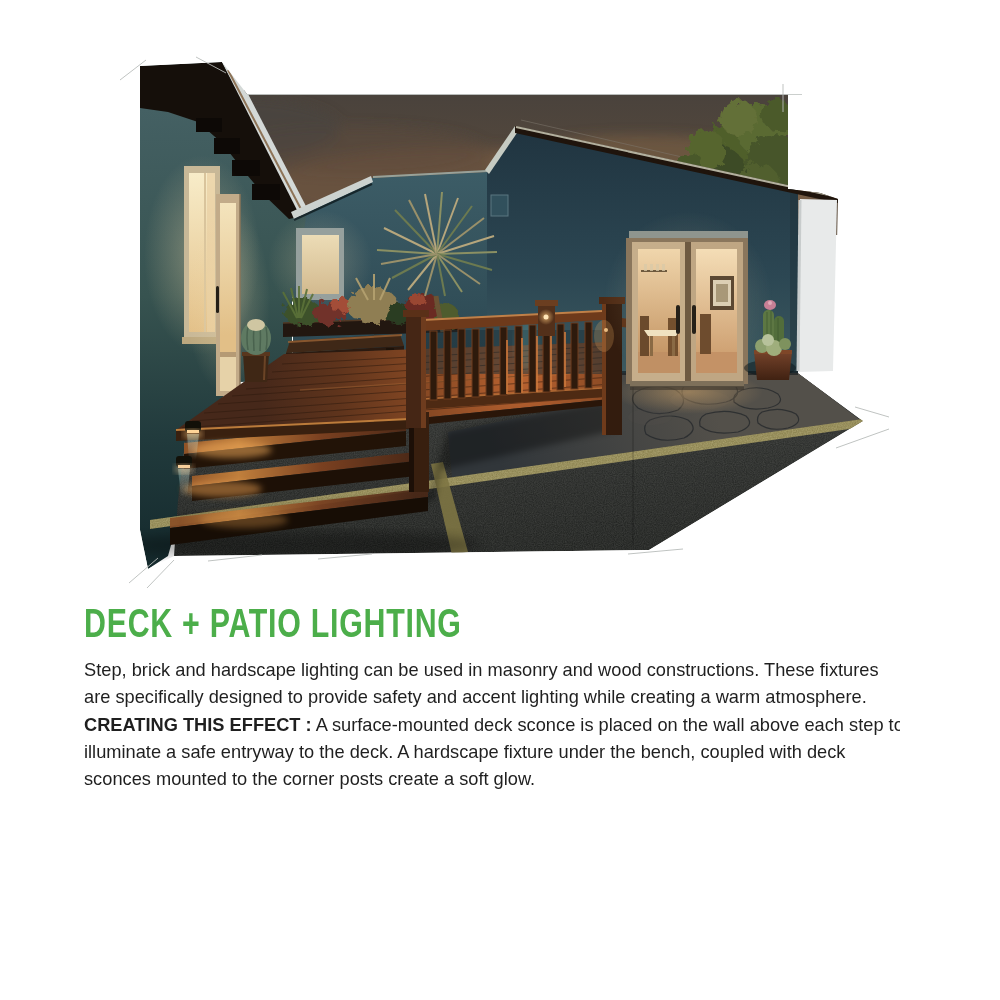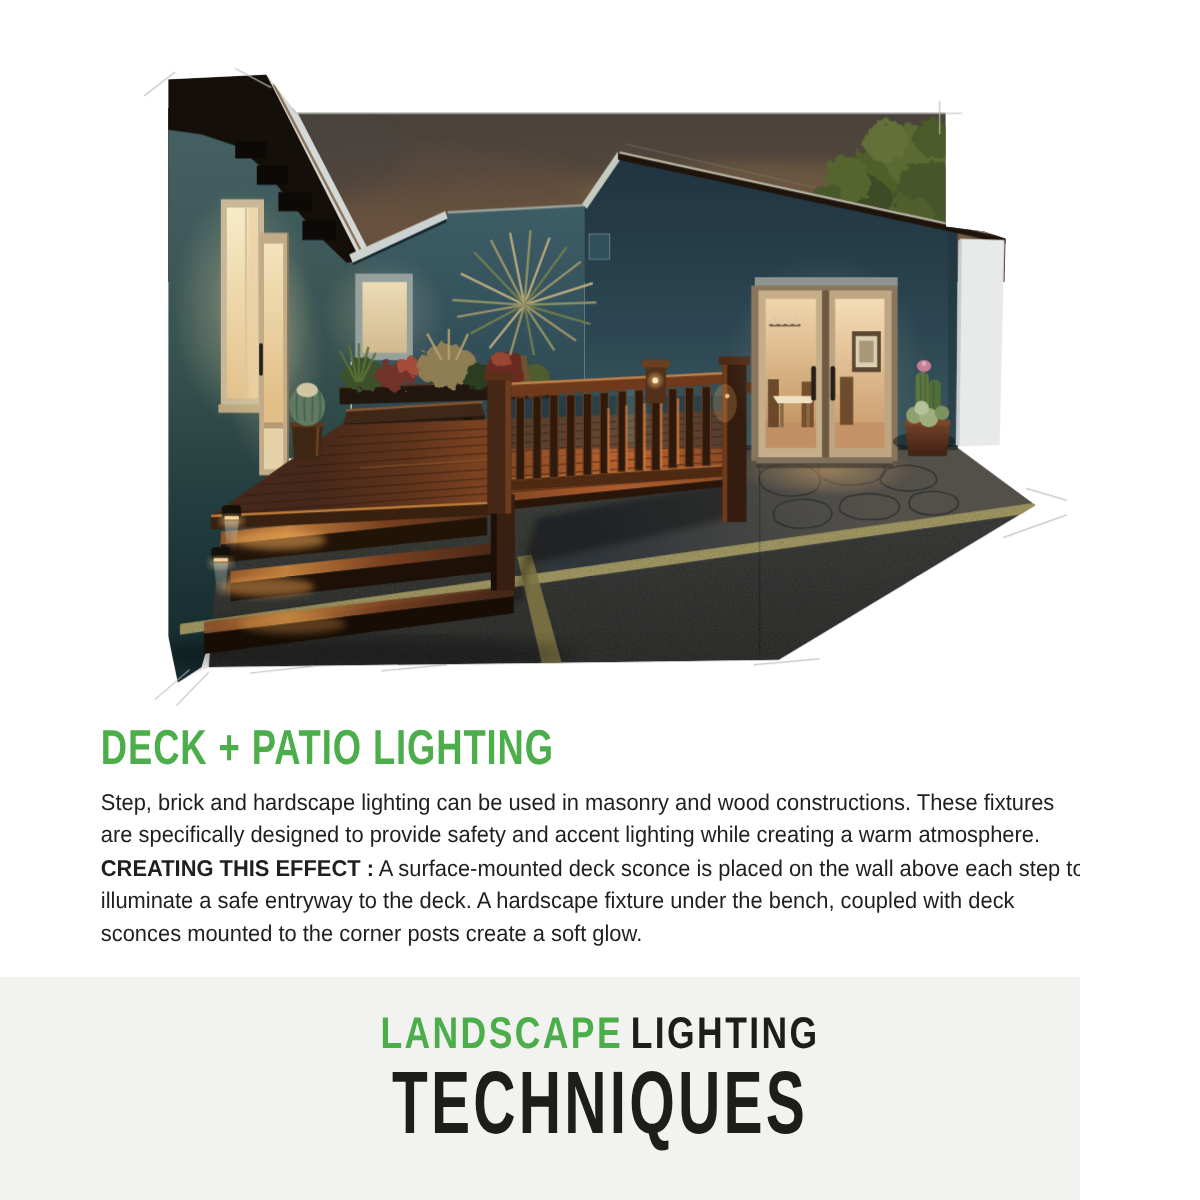--- a/index.html
+++ b/index.html
@@ -477,20 +477,14 @@
     </g>
   </svg>
   </div>
 
   <h1 class="copy-heading">DECK + PATIO LIGHTING</h1>
 
   <p class="copy-p p1">Step, brick and hardscape lighting can be used in masonry and wood constructions. These fixtures<br>are specifically designed to provide safety and accent lighting while creating a warm atmosphere.</p>
 
   <p class="copy-p p2"><b>CREATING THIS EFFECT :</b> <span>A surface-mounted deck sconce is placed on the wall above each step to<br>illuminate a safe entryway to the deck. A hardscape fixture under the bench, coupled with deck<br>sconces mounted to the corner posts create a soft glow.</span></p>
 
-  <footer class="footer">
-    <div class="brand-line">
-      <span class="brand-green">LANDSCAPE</span><span class="brand-dark">LIGHTING</span>
-    </div>
-    <div class="brand-title">TECHNIQUES</div>
-  </footer>
 
 </div>
 
 </body></html>

